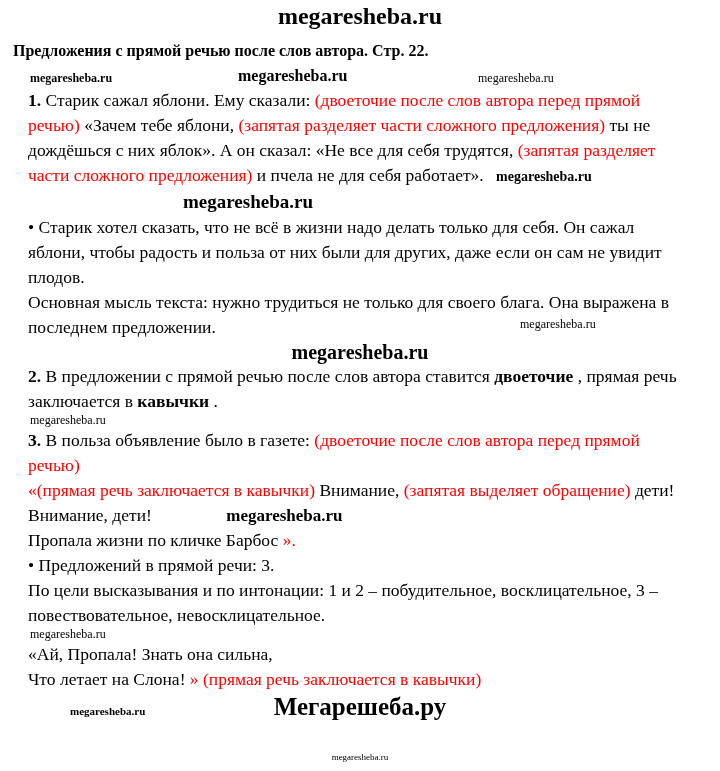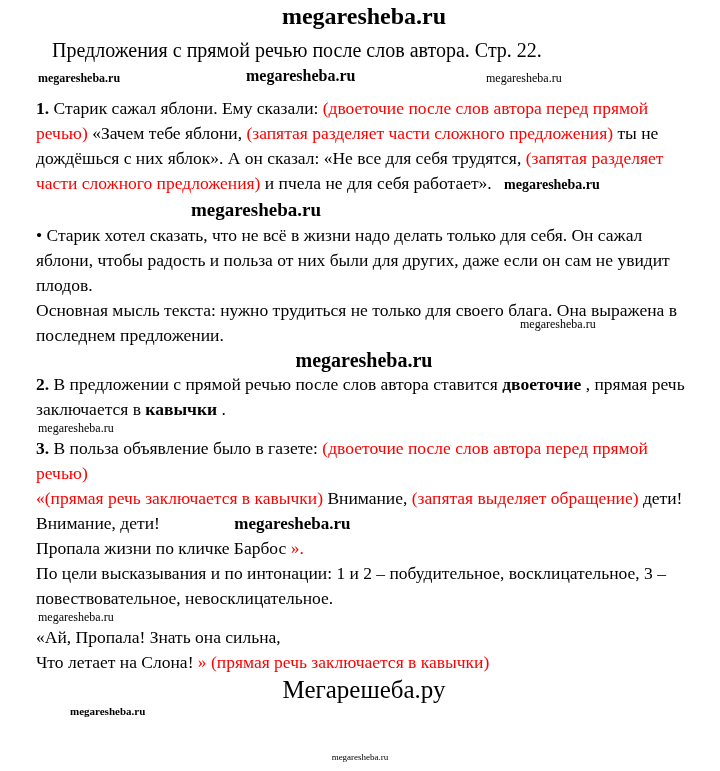--- a/index.html
+++ b/index.html
@@ -7,42 +7,41 @@
     .page {
       position: relative;
       width: 720px;
       height: 771px;
       overflow: hidden;
       background: #ffffff;
       color: #000000;
       font-family: "Liberation Serif", "DejaVu Serif", serif;
       font-size: 17.5px;
       line-height: 25px;
-      padding-left: 8px;
     }
     .top-logo { text-align: center; font-weight: 700; font-size: 24px; line-height: 28px; padding-top: 2px; }
-    .heading { font-weight: 400; font-size: 20px; line-height: 21px; margin: 10px 44px 0; }
+    .heading { font-weight: 700; font-size: 16px; line-height: 21px; margin: 10px 13px 0; }
     .wm-row { position: relative; height: 15px; margin-top: 4px; }
     .wm-row .wm-left   { position: absolute; left: 30px;  top: 1px;  font-size: 12px; font-weight: 700; }
     .wm-row .wm-center { position: absolute; left: 238px; top: -2px; font-size: 16px; font-weight: 700; }
     .wm-row .wm-right  { position: absolute; left: 478px; top: 1px;  font-size: 12px; }
     p { margin: 0 28px; }
-    .p-top { margin-top: 16px; }
+    .p-top { margin-top: 8px; }
     .red { color: #ff0000; }
     .b { font-weight: 700; }
     .wm-inline-sm { font-weight: 700; font-size: 14px; margin-left: 8px; }
     .wm-inline-lg { font-weight: 700; font-size: 19px; margin-left: 155px; }
     .wm-center-block { text-align: center; font-weight: 700; font-size: 20px; line-height: 24px; }
     .wm-gap { height: 14px; font-size: 12px; line-height: 13px; padding-left: 30px; }
     .wm-item3-inline { font-weight: 700; font-size: 17px; margin-left: 70px; }
     .wm-item4-inline { font-weight: 700; font-size: 20px; margin-left: 240px; }
     .wm-abs { position: absolute; font-size: 12px; }
     .wm-mid-right { left: 520px; top: 312px; }
     .wm-fable { left: 70px; top: 699px; font-weight: 700; font-size: 11px; }
-    .bottom-logo { text-align: center; font-weight: 400; font-size: 25px; line-height: 30px; }
+    .bottom-logo { text-align: center; font-weight: 700; font-size: 25px; line-height: 30px; }
     .wm-bottom { position: absolute; left: 0; right: 0; bottom: 1px; text-align: center; font-size: 9px; }
   </style>
 </head>
 <body>
 
 <div class="page">
 
   <div class="top-logo">megaresheba.ru</div>
 
   <h1 class="heading">Предложения с прямой речью после слов автора. Стр. 22.</h1>
@@ -97,20 +96,21 @@
     <span class="red">(запятая выделяет обращение)</span>
     <span> дети! Внимание, дети!</span>
     <span class="wm-item3-inline">megaresheba.ru</span>
   </p>
 
   <p>
     <span>Пропала жизни по кличке Барбос</span>
     <span class="red">».</span>
   </p>
 
+  <p>• Предложений в прямой речи: 3.</p>
 
   <p>По цели высказывания и по интонации: 1 и 2 – побудительное, восклицательное, 3 – повествовательное, невосклицательное.</p>
 
   <div class="wm-gap">
     <span>megaresheba.ru</span>
   </div>
 
 
   <p>«Ай, Пропала! Знать она сильна,</p>
 

